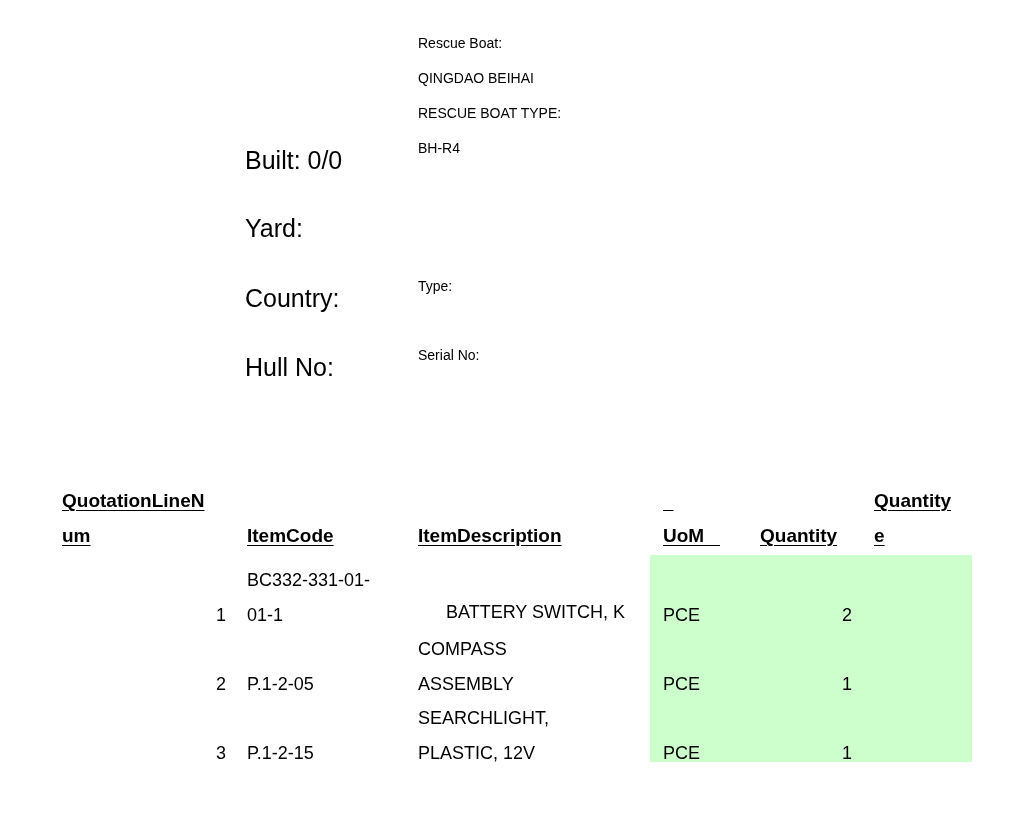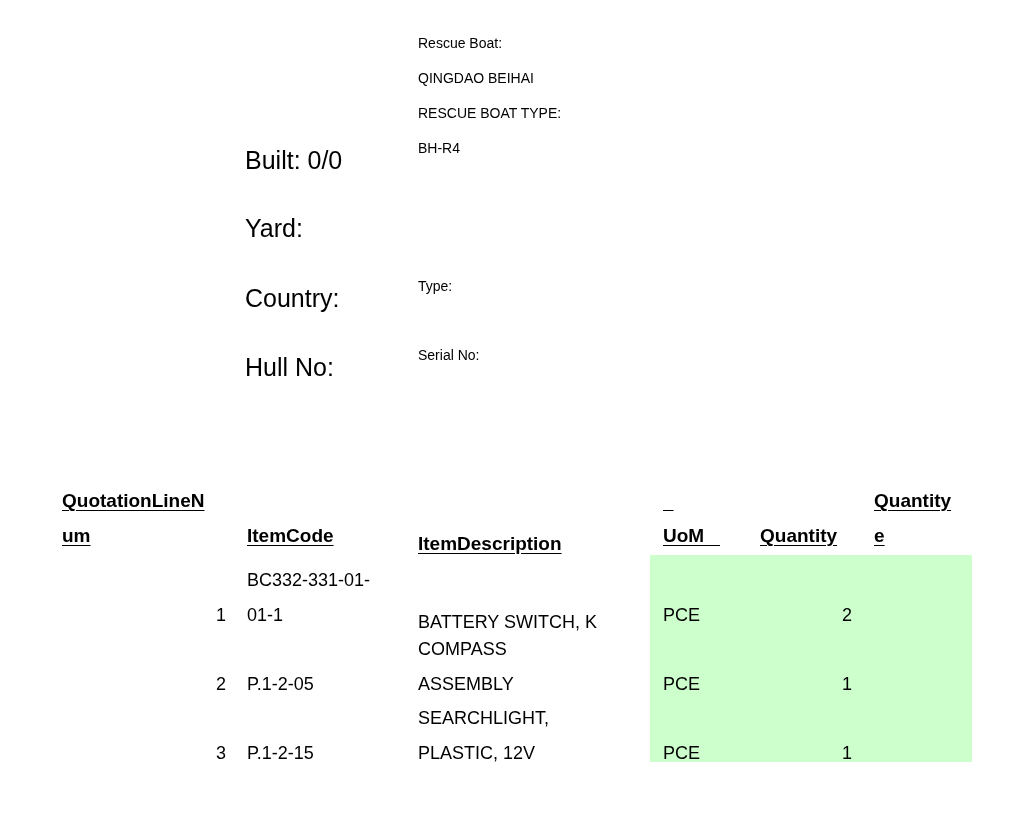--- a/index.html
+++ b/index.html
@@ -99,21 +99,21 @@
     font-size: 18px;
     line-height: 35px;
     height: 35px;
     white-space: nowrap;
   }
 
   
   .h-linenum-1 { left: 62px;  top: 0px;  }
   .h-linenum-2 { left: 62px;  top: 35px; }
   .h-itemcode  { left: 247px; top: 35px; }
-  .h-itemdesc  { left: 418px; top: 35px; margin-top: 8px; }
+  .h-itemdesc  { left: 418px; top: 35px; }
   .h-uom-1     { left: 663px; top: 0px;  }
   .h-uom-2     { left: 663px; top: 35px; }
   .h-qty       { left: 760px; top: 35px; }
   .h-price-1   { left: 874px; top: 0px;  }
   .h-price-2   { left: 874px; top: 35px; }
 
   
   .c-linenum { left: 186px; width: 40px; text-align: right; }
   .c-code    { left: 247px; }
   .c-desc    { left: 418px; }
@@ -185,21 +185,21 @@
         <span class="th h-price-1">Quantity</span>
         <span class="th h-price-2">e</span>
       </div>
 
       <div>
         <span class="td c-code" style="top:80px;">BC332-331-01-</span>
         <span class="td c-desc" style="top:80px;"></span>
 
         <span class="td c-linenum" style="top:115px;">1</span>
         <span class="td c-code" style="top:115px;">01-1</span>
-        <span class="td c-desc" style="top:122px;">BATTERY SWITCH, K</span>
+        <span class="td c-desc" style="top:112px;margin-left:28px;">BATTERY SWITCH, K</span>
         <span class="td c-uom" style="top:115px;">PCE</span>
         <span class="td c-qty" style="top:115px;">2</span>
         <span class="td c-price" style="top:115px;"></span>
       </div>
 
       <div>
         <span class="td c-code" style="top:149px;"></span>
         <span class="td c-desc" style="top:149px;">COMPASS</span>
 
         <span class="td c-linenum" style="top:184px;">2</span>

